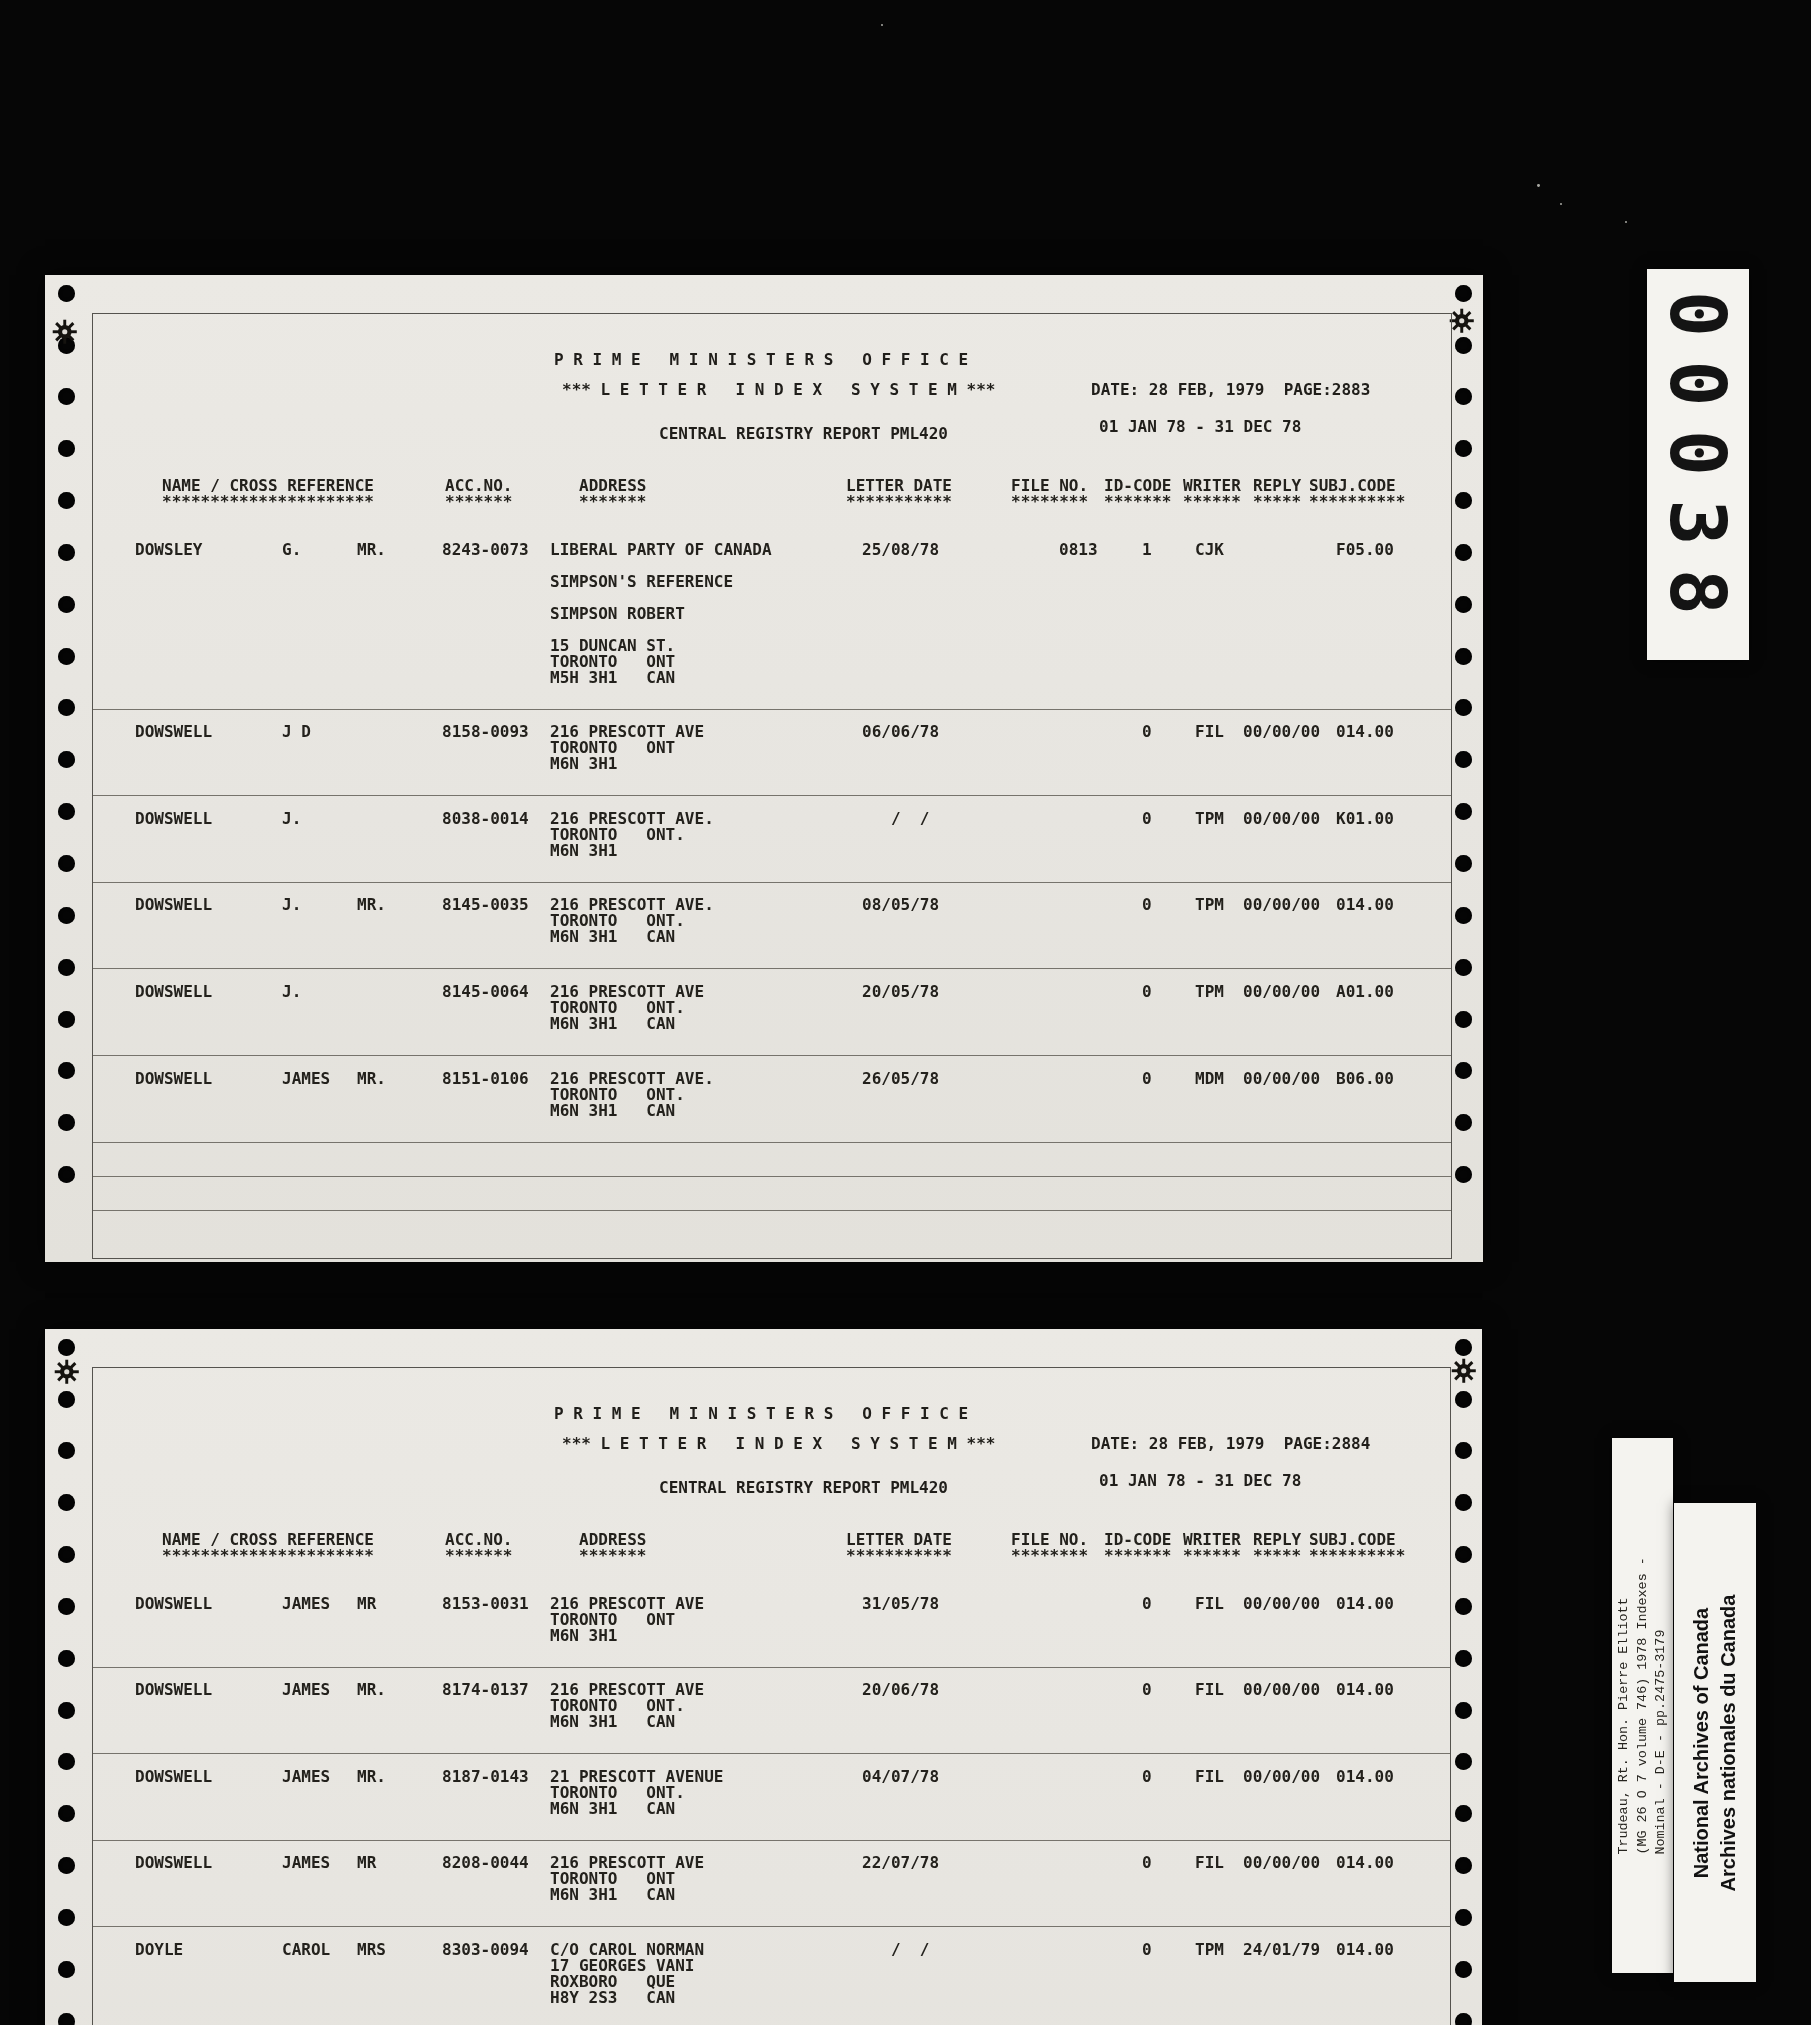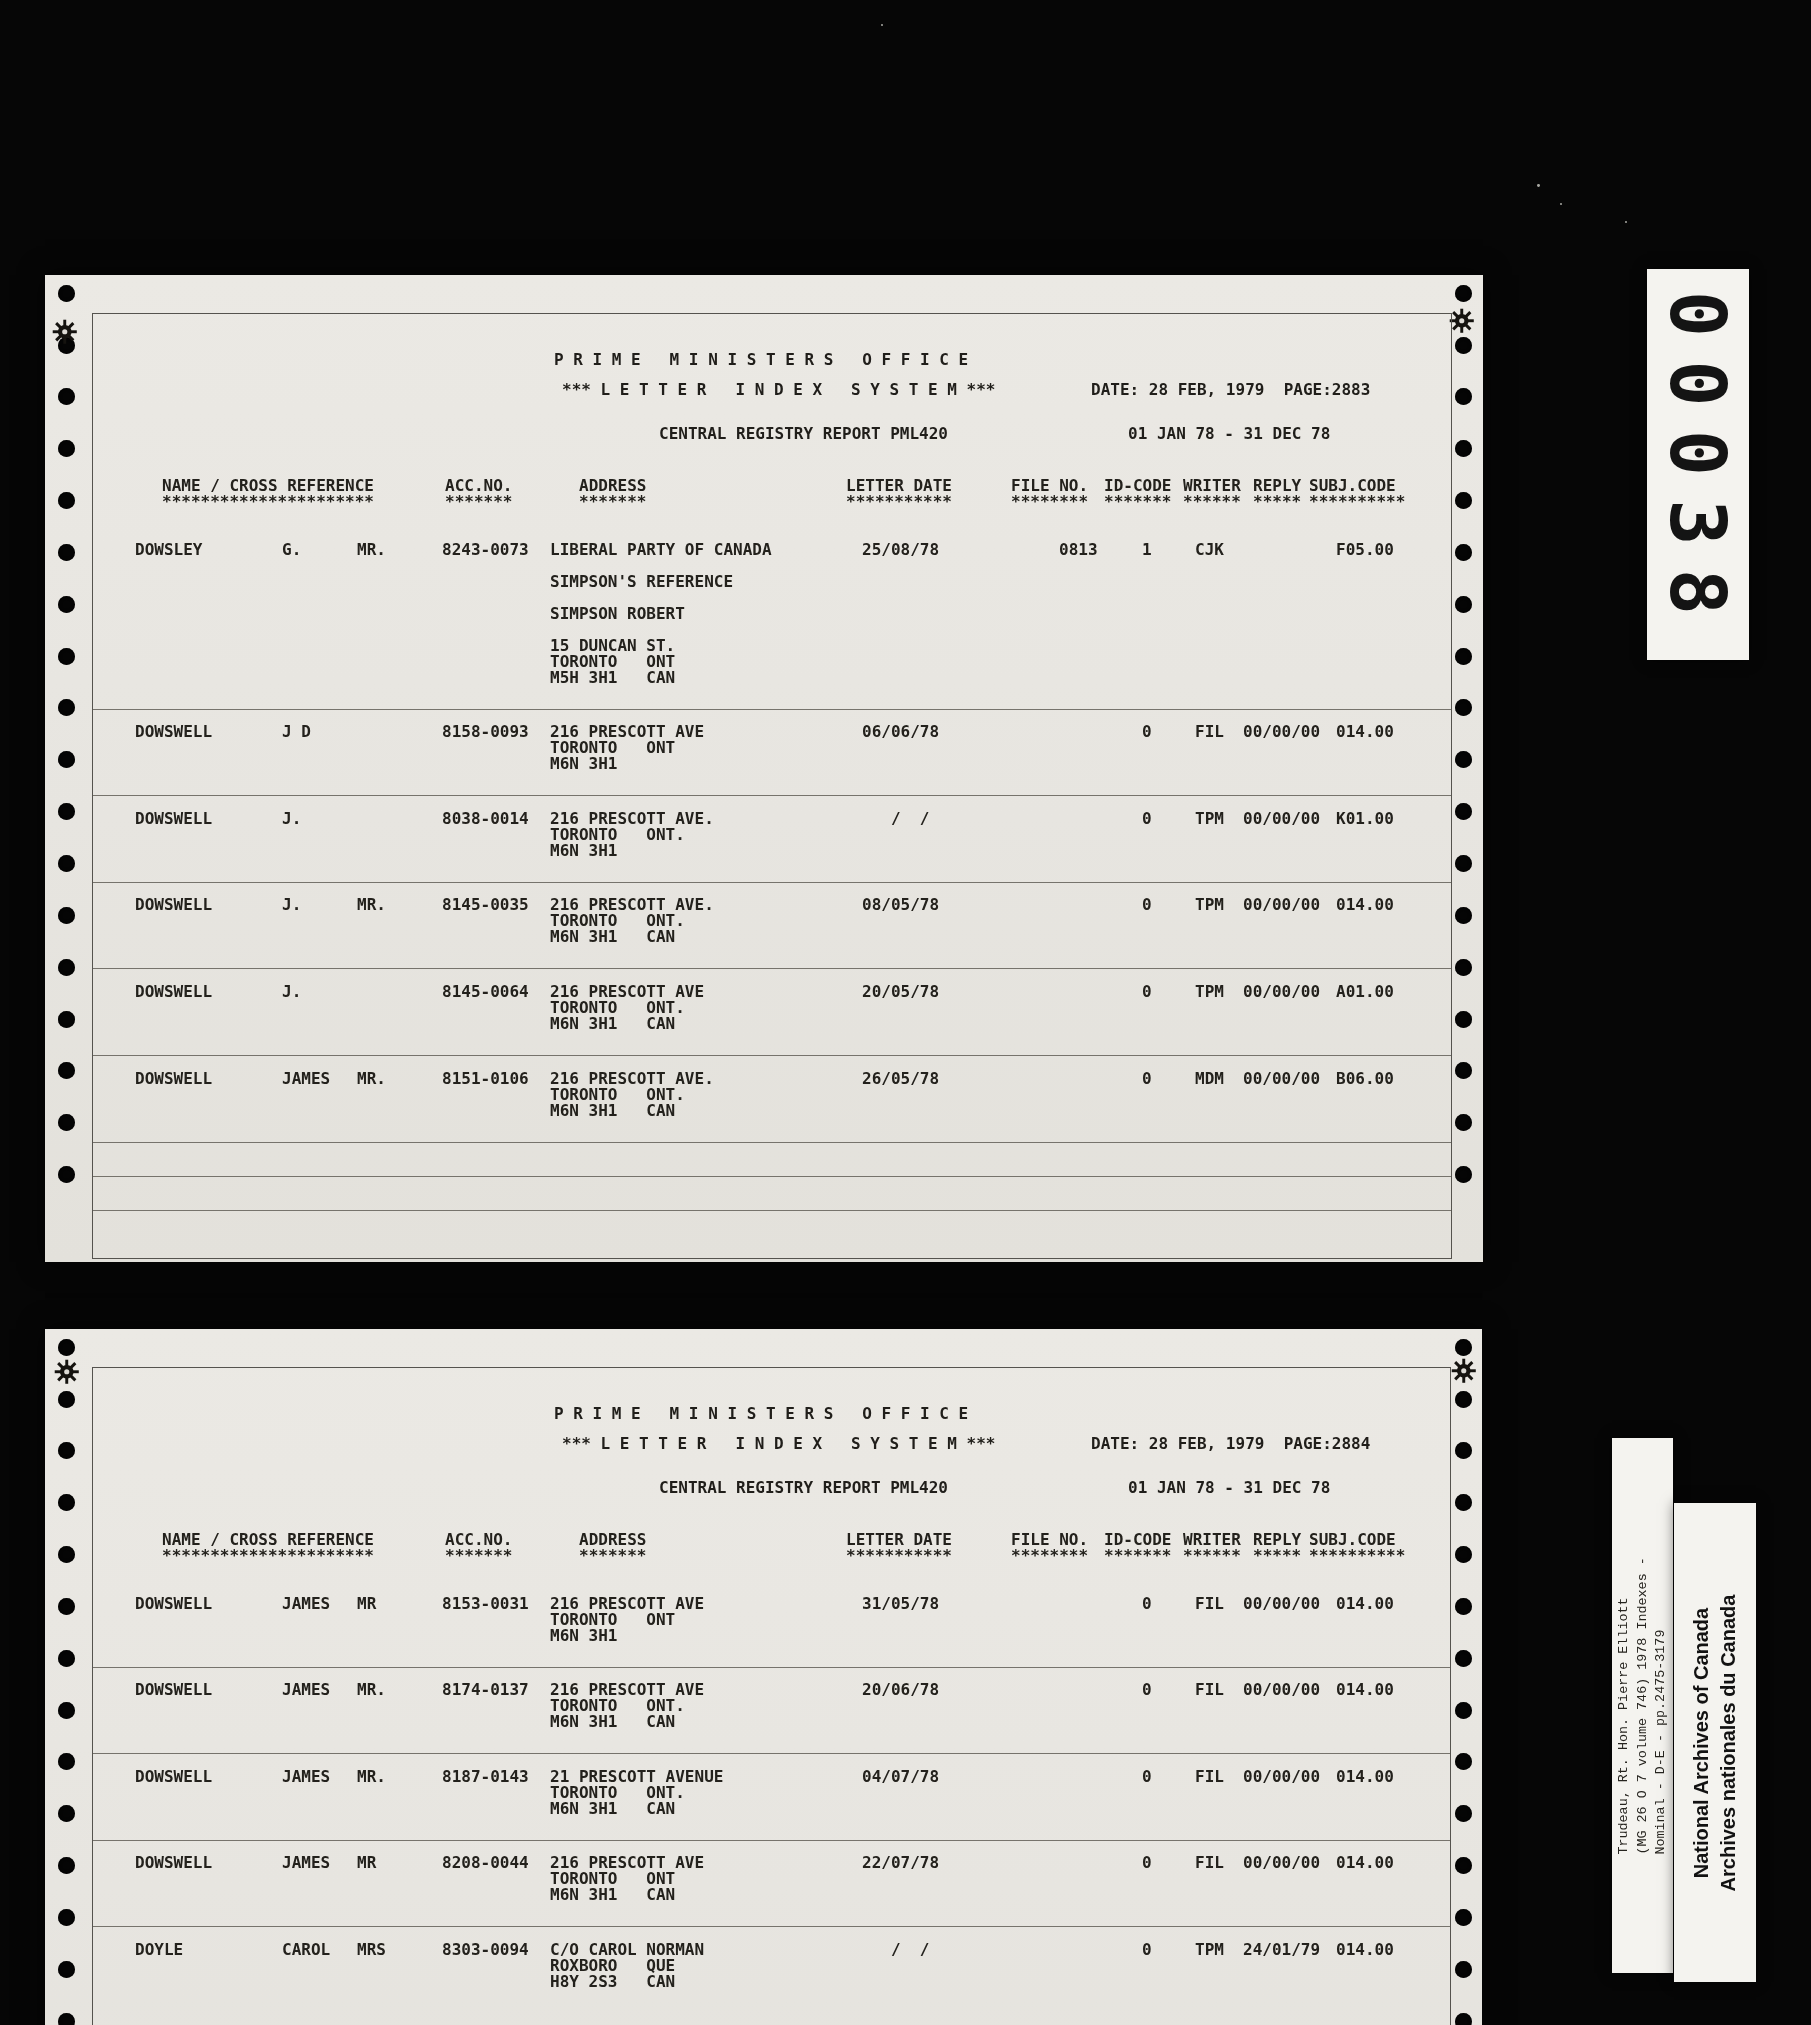--- a/index.html
+++ b/index.html
@@ -38,21 +38,21 @@
 
   .pt{
     position:absolute;
     font-size:16px;font-weight:700;color:#201e1a;
     white-space:pre;line-height:18px;
   }
   .office-line{left:461px;top:37px;}
   .system-line{left:469px;top:67px;}
   .datepage-line{left:998px;top:67px;}
   .report-line{left:566px;top:111px;}
-  .period-line{left:1006px;top:111px;margin-left:29px;}
+  .period-line{left:1006px;top:104px;}
 
   .cols-row{position:absolute;left:0;right:0;top:164px;height:16px;}
   .stars-row{position:absolute;left:0;right:0;top:180px;height:16px;}
 
   .records{position:absolute;left:0;right:0;top:213px;}
   .record{position:relative;border-top:1.2px solid #76736c;padding:14.6px 0 23px;}
   .records > .record:first-child{border-top:none;}
   .empty-slot{height:33px;padding:0;}
   .rec-line{position:relative;height:16px;}
 
@@ -502,20 +502,23 @@
             <span class="f" style="left: 264px;">MRS</span>
             <span class="f" style="left: 349px;">8303-0094</span>
             <span class="f" style="left: 457px;">C/O CAROL NORMAN</span>
             <span class="f" style="left: 769px;">   /  /</span>
             <span class="f" style="left: 1049px;">0</span>
             <span class="f" style="left: 1102px;">TPM</span>
             <span class="f" style="left: 1150px;">24/01/79</span>
             <span class="f" style="left: 1243px;">014.00</span>
           </div>
           <div class="rec-line">
+            <span class="f" style="left: 457px;">17 GEORGES VANI</span>
+          </div>
+          <div class="rec-line">
             <span class="f" style="left: 457px;">ROXBORO   QUE</span>
           </div>
           <div class="rec-line">
             <span class="f" style="left: 457px;">H8Y 2S3   CAN</span>
           </div>
         </div>
       </div>
   </div>
 </section>
 

